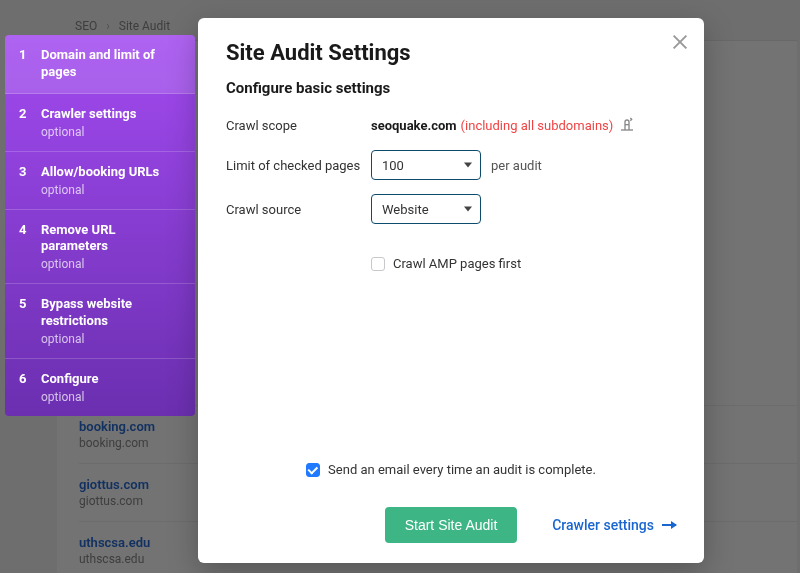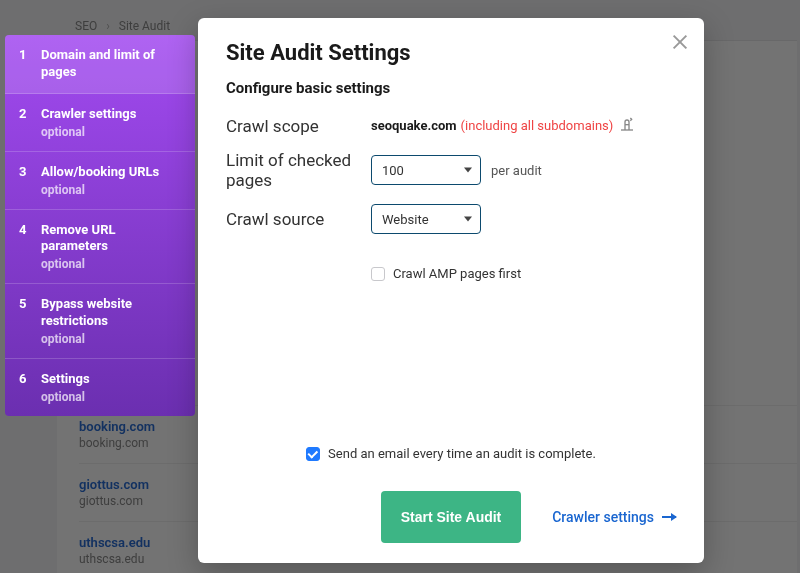--- a/index.html
+++ b/index.html
@@ -68,21 +68,20 @@
     width: 10px;
     font-weight: 700;
     flex-shrink: 0;
   }
   .step-body { flex: 1; }
   .step-title { font-weight: 700; line-height: 1.3; }
   .step-optional {
     color: rgba(255,255,255,0.7);
     font-size: 12px;
     margin-top: 2px;
-    font-weight: bold;
   }
   .step.active {
     background: rgba(255,255,255,0.14);
   }
 
   
   .modal {
     position: absolute;
     left: 198px; top: 18px;
     width: 506px; height: 545px;
@@ -117,21 +116,21 @@
     font-size: 15px; font-weight: 700; color: #1a1a1a;
     margin: 0 0 18px 0;
   }
 
   .form-row {
     display: flex; align-items: center;
     margin-bottom: 14px;
   }
   .form-label {
     width: 145px;
-    font-size: 17px; color: #333;
+    font-size: 13px; color: #333;
   }
   .form-control { flex: 1; display: flex; align-items: center; gap: 10px; }
 
   .scope-text { font-weight: 700; color: #1a1a1a; }
   .scope-note { color: #ef4444; font-weight: 400; }
   .edit-icon { margin-left: 6px; color: #888; }
 
   .select {
     border: 1px solid #0c4a6e;
     border-radius: 4px;
@@ -192,22 +191,22 @@
   }
   .actions {
     display: flex; align-items: center; justify-content: center;
     position: relative;
   }
   .btn-primary {
     background: #3db585;
     color: #fff;
     border: none;
     border-radius: 4px;
-    padding: 18px 20px;
-    font-size: 14px; font-weight: 700;
+    padding: 10px 20px;
+    font-size: 14px; font-weight: 400;
     cursor: pointer;
   }
   .next-link {
     position: absolute;
     right: 0; top: 50%; transform: translateY(-50%);
     color: #1a66d0;
     font-size: 14px; font-weight: 500;
     display: inline-flex; align-items: center; gap: 8px;
     cursor: pointer;
   }
@@ -285,21 +284,21 @@
   <div class="step">
     <div class="step-num">5</div>
     <div class="step-body">
       <div class="step-title">Bypass website restrictions</div>
       <div class="step-optional">optional</div>
     </div>
   </div>
   <div class="step">
     <div class="step-num">6</div>
     <div class="step-body">
-      <div class="step-title">Settings</div>
+      <div class="step-title">Configure</div>
       <div class="step-optional">optional</div>
     </div>
   </div>
 </div>
 
 <div class="modal">
   <div class="close-x"></div>
 
   <h1 class="modal-title">Site Audit Settings</h1>
   <h2 class="section-title">Configure basic settings</h2>

